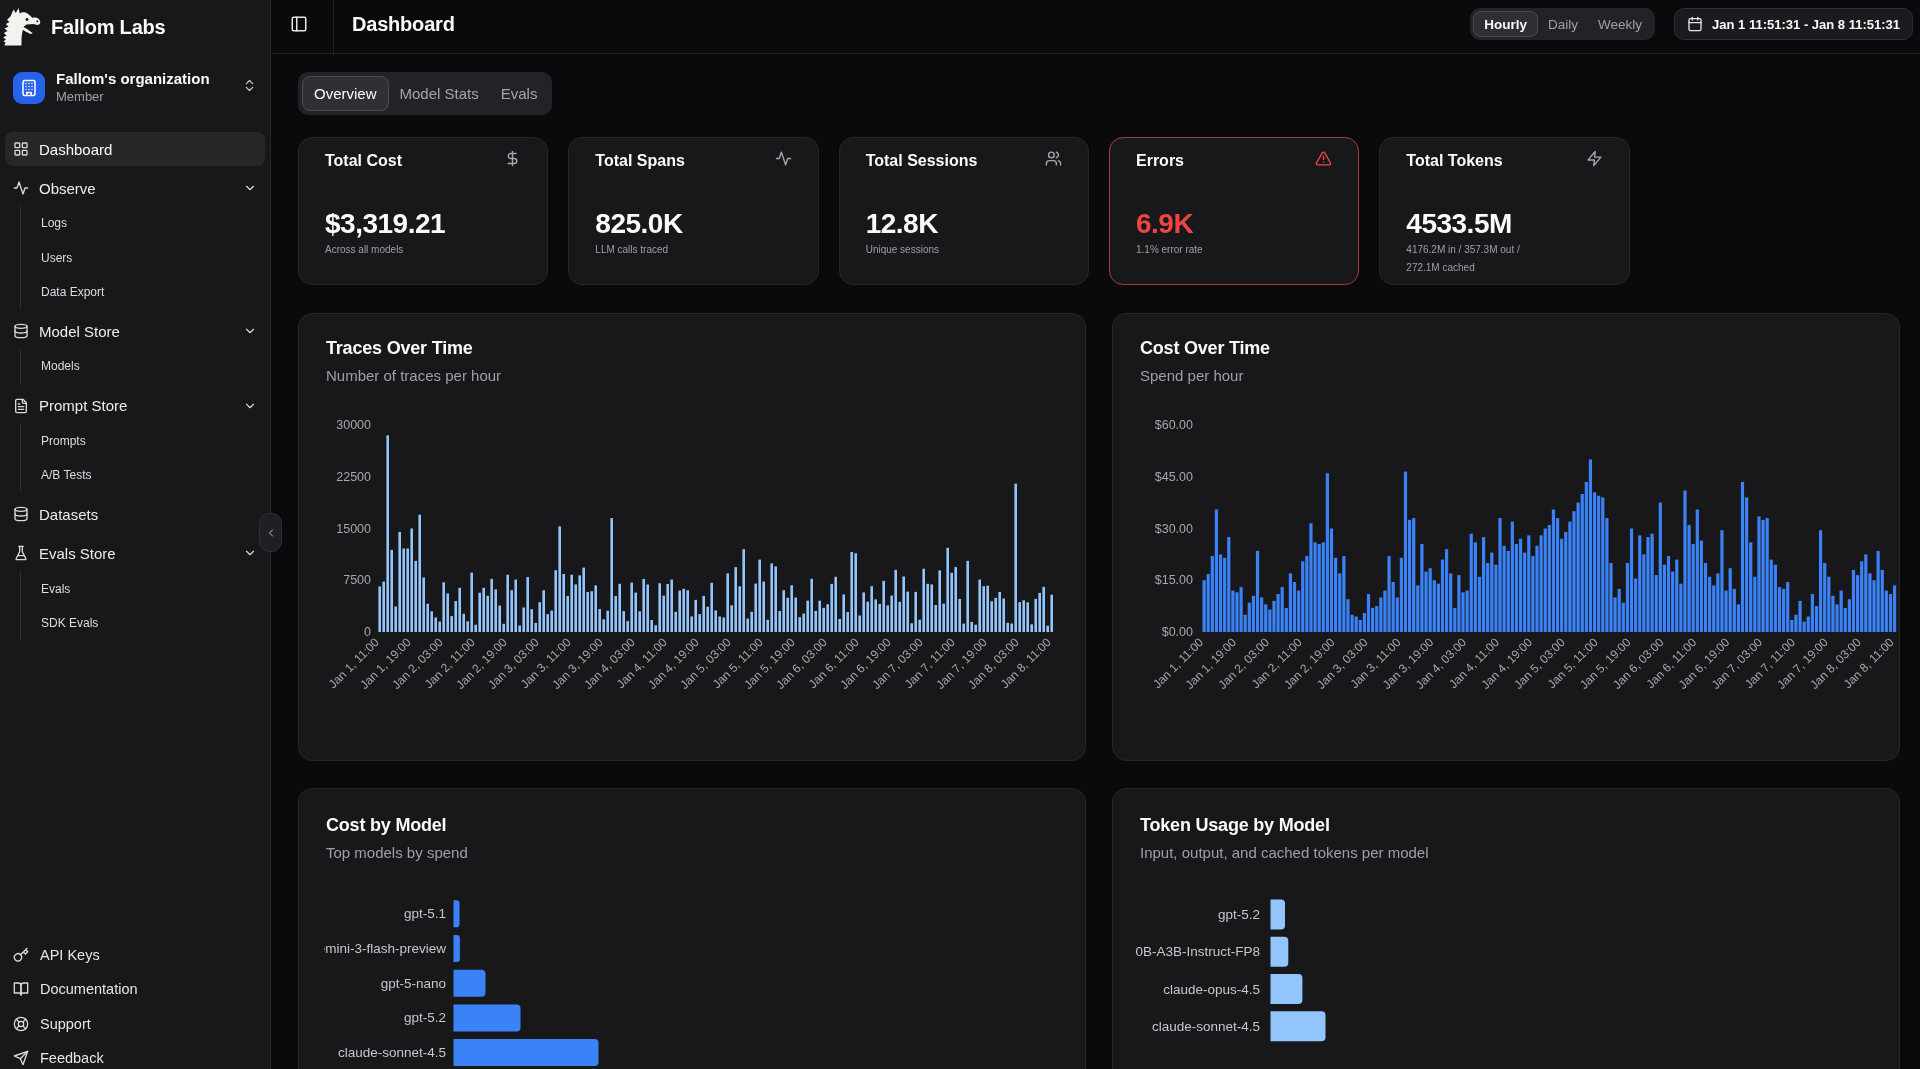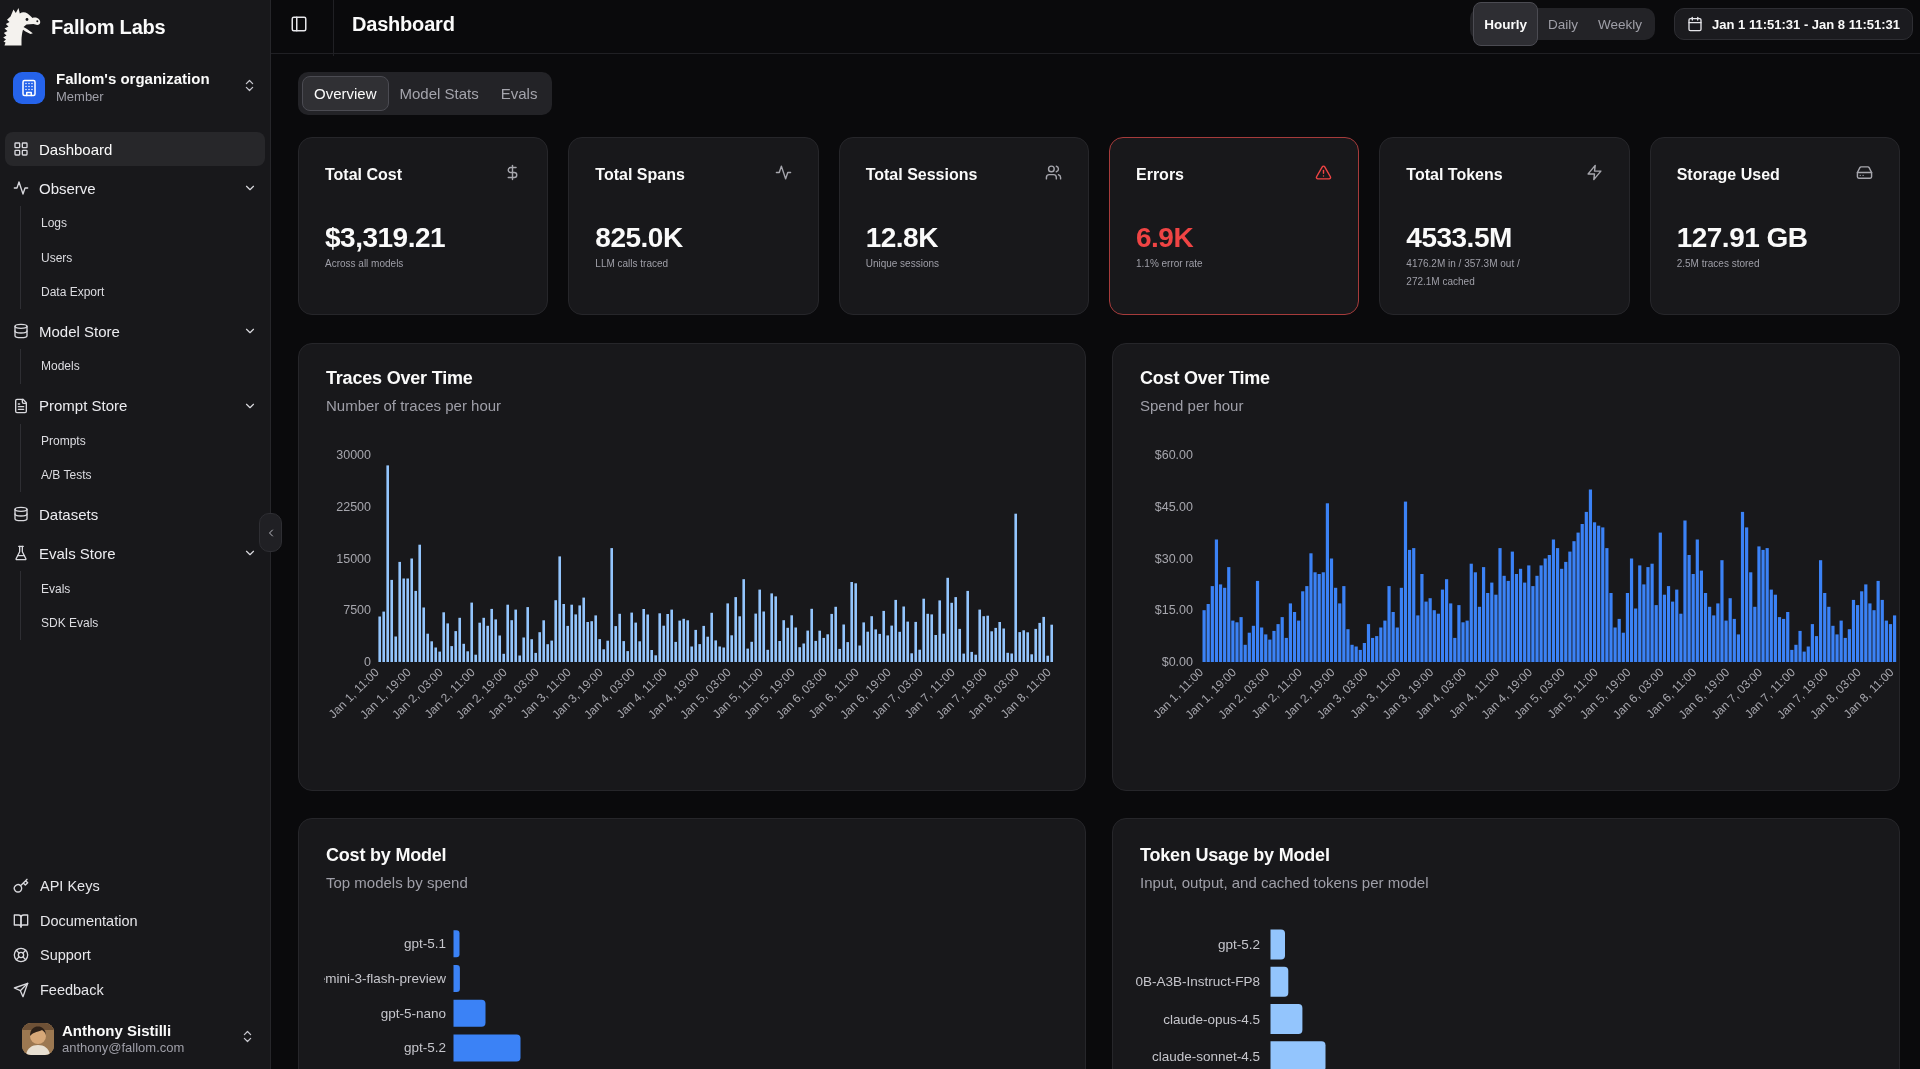--- a/index.html
+++ b/index.html
@@ -42,37 +42,37 @@
   align-items:center; justify-content:center; color:#b9b9c0; z-index:5; }
 
 
 .main { margin-left:271px; }
 header { height:54px; display:flex; align-items:center; border-bottom:1px solid #202024; padding-bottom:5px; }
 .panel-btn { width:62px; display:flex; padding-left:19px; color:#e6e6ea; }
 .hdr-div { width:1px; height:59px; margin-top:5px; background:#202024; }
 .hdr-title { font-size:20px; font-weight:700; margin-left:18px; letter-spacing:-0.2px; }
 .hdr-right { margin-left:auto; display:flex; align-items:center; gap:19px; padding-right:7px; }
 .seg { display:flex; align-items:center; background:#232327; border-radius:10px; padding:3px; height:32px; }
-.seg .opt { padding:0 10px; font-size:13.5px; color:#9f9fa8; height:44px; display:flex; align-items:center; }
+.seg .opt { padding:0 10px; font-size:13.5px; color:#9f9fa8; height:26px; display:flex; align-items:center; }
 .seg .opt.on { background:#2e2e33; border:1px solid #4b4b52; border-radius:8px; color:#fafafa; font-weight:700; }
 .datebtn { display:flex; align-items:center; gap:9px; height:32px; padding:0 12px;
   background:#1b1b1f; border:1px solid #2e2e33; border-radius:10px; font-size:13px;
   font-weight:700; color:#fafafa; }
 .datebtn svg { color:#e6e6ea; }
 
 
 .content { padding:18px 20px 0 27px; }
 .tabs { display:inline-flex; align-items:center; background:#232327; border-radius:10px;
   padding:4px; height:43px; }
 .tabs .tab { padding:0 11px; font-size:15px; color:#a4a4ac; height:35px; display:flex; align-items:center; }
 .tabs .tab.on { background:#303034; border:1px solid #4b4b52; border-radius:8px; color:#fafafa; }
 
 .card { background:#18181b; border:1px solid #26262a; border-radius:14px; }
 .stats { display:grid; grid-template-columns:repeat(6, 1fr); gap:20px; margin-top:22px; }
-.stat { height:178px; padding:26px 26px; position:relative; }
+.stat { height:148px; padding:12px 26px; position:relative; }
 .stat-red { border-color:#a63b3b; }
 .stat-head { display:flex; justify-content:space-between; align-items:center;
   font-size:16px; font-weight:700; line-height:20px; }
 .stat-val { margin-top:36px; font-size:28px; line-height:31px; font-weight:700; letter-spacing:-0.5px; }
 .stat-sub { margin-top:1.5px; font-size:10px; color:#9f9fa8; line-height:18.2px; }
 
 .charts { display:grid; grid-template-columns:repeat(2, 1fr); gap:26px; margin-top:28px; }
 .chart-card { height:448px; position:relative; overflow:hidden; }
 .chart-card h3 { font-size:18px; font-weight:700; margin:24px 0 0 27px; letter-spacing:-0.2px; }
 .chart-card .sub { font-size:15px; color:#9f9fa8; margin:8px 0 0 27px; }
@@ -236,37 +236,20 @@
         </svg>
         <span>Support</span>
       </div>
       <div class="foot-item">
         <svg class="" width="16" height="16" viewBox="0 0 24 24" fill="none" stroke="currentColor" stroke-width="2" stroke-linecap="round" stroke-linejoin="round">
           <path d="m22 2-7 20-4-9-9-4Z"></path>
           <path d="M22 2 11 13"></path>
         </svg>
         <span>Feedback</span>
       </div>
-    <div class="user-row">
-      <div class="avatar"><svg width="32" height="32" viewBox="0 0 32 32">
-<rect width="32" height="32" fill="#9c7851"></rect>
-<rect y="0" width="32" height="7" fill="#6e5136"></rect>
-<circle cx="16" cy="13" r="8" fill="#d7a878"></circle>
-<path d="M8 13c0-7 4-9.5 8-9.5s8 2.5 8 9.5c0-3-2.5-5-4-6-2 1.5-9 2-12 6z" fill="#2e2118"></path>
-<path d="M4 32c1-7 6-10 12-10s11 3 12 10z" fill="#e8e0d2"></path>
-</svg></div>
-      <div class="user-meta">
-          <div class="t">Anthony Sistilli</div>
-          <div class="s">anthony@fallom.com</div>
-        </div>
-      <span class="updown"><svg class="" width="15" height="15" viewBox="0 0 24 24" fill="none" stroke="currentColor" stroke-width="2" stroke-linecap="round" stroke-linejoin="round">
-            <path d="m7 15 5 5 5-5"></path>
-            <path d="m7 9 5-5 5 5"></path>
-          </svg></span>
-    </div>
   </div>
 </aside>
 <div class="collapse-handle">
     <svg class="" width="12" height="12" viewBox="0 0 24 24" fill="none" stroke="currentColor" stroke-width="2" stroke-linecap="round" stroke-linejoin="round">
       <path d="m15 18-6-6 6-6"></path>
     </svg>
   </div>
 <div class="main">
   <header>
     <div class="panel-btn">
@@ -349,33 +332,20 @@
 </div>
         <div class="card stat">
   <div class="stat-head">
             <span>Total Tokens</span>
             <span style="color:#a6a6ad;"><svg class="" width="17" height="17" viewBox="0 0 24 24" fill="none" stroke="currentColor" stroke-width="2" stroke-linecap="round" stroke-linejoin="round">
                 <polygon points="13 2 3 14 12 14 11 22 21 10 12 10 13 2"></polygon>
               </svg></span>
           </div>
   <div class="stat-val" style="">4533.5M</div>
   <div class="stat-sub">4176.2M in / 357.3M out /<br>272.1M cached</div>
-</div>
-        <div class="card stat">
-  <div class="stat-head">
-            <span>Storage Used</span>
-            <span style="color:#a6a6ad;"><svg class="" width="17" height="17" viewBox="0 0 24 24" fill="none" stroke="currentColor" stroke-width="2" stroke-linecap="round" stroke-linejoin="round">
-                <line x1="22" y1="12" x2="2" y2="12"></line>
-                <path d="M5.45 5.11 2 12v6a2 2 0 0 0 2 2h16a2 2 0 0 0 2-2v-6l-3.45-6.89A2 2 0 0 0 16.76 4H7.24a2 2 0 0 0-1.79 1.11z"></path>
-                <path d="M6 16h.01"></path>
-                <path d="M10 16h.01"></path>
-              </svg></span>
-          </div>
-  <div class="stat-val" style="">127.91 GB</div>
-  <div class="stat-sub">2.5M traces stored</div>
 </div>
       </div>
     <div class="charts">
       <div class="card chart-card">
         <h3>Traces Over Time</h3>
           <div class="sub">Number of traces per hour</div>
         <svg class="plot" width="788" height="448" viewBox="0 0 788 448">
             <text x="72" y="322.0" text-anchor="end" font-size="12.5" fill="#a6a6ad">0</text>
 <text x="72" y="270.2" text-anchor="end" font-size="12.5" fill="#a6a6ad">7500</text>
 <text x="72" y="218.5" text-anchor="end" font-size="12.5" fill="#a6a6ad">15000</text>

